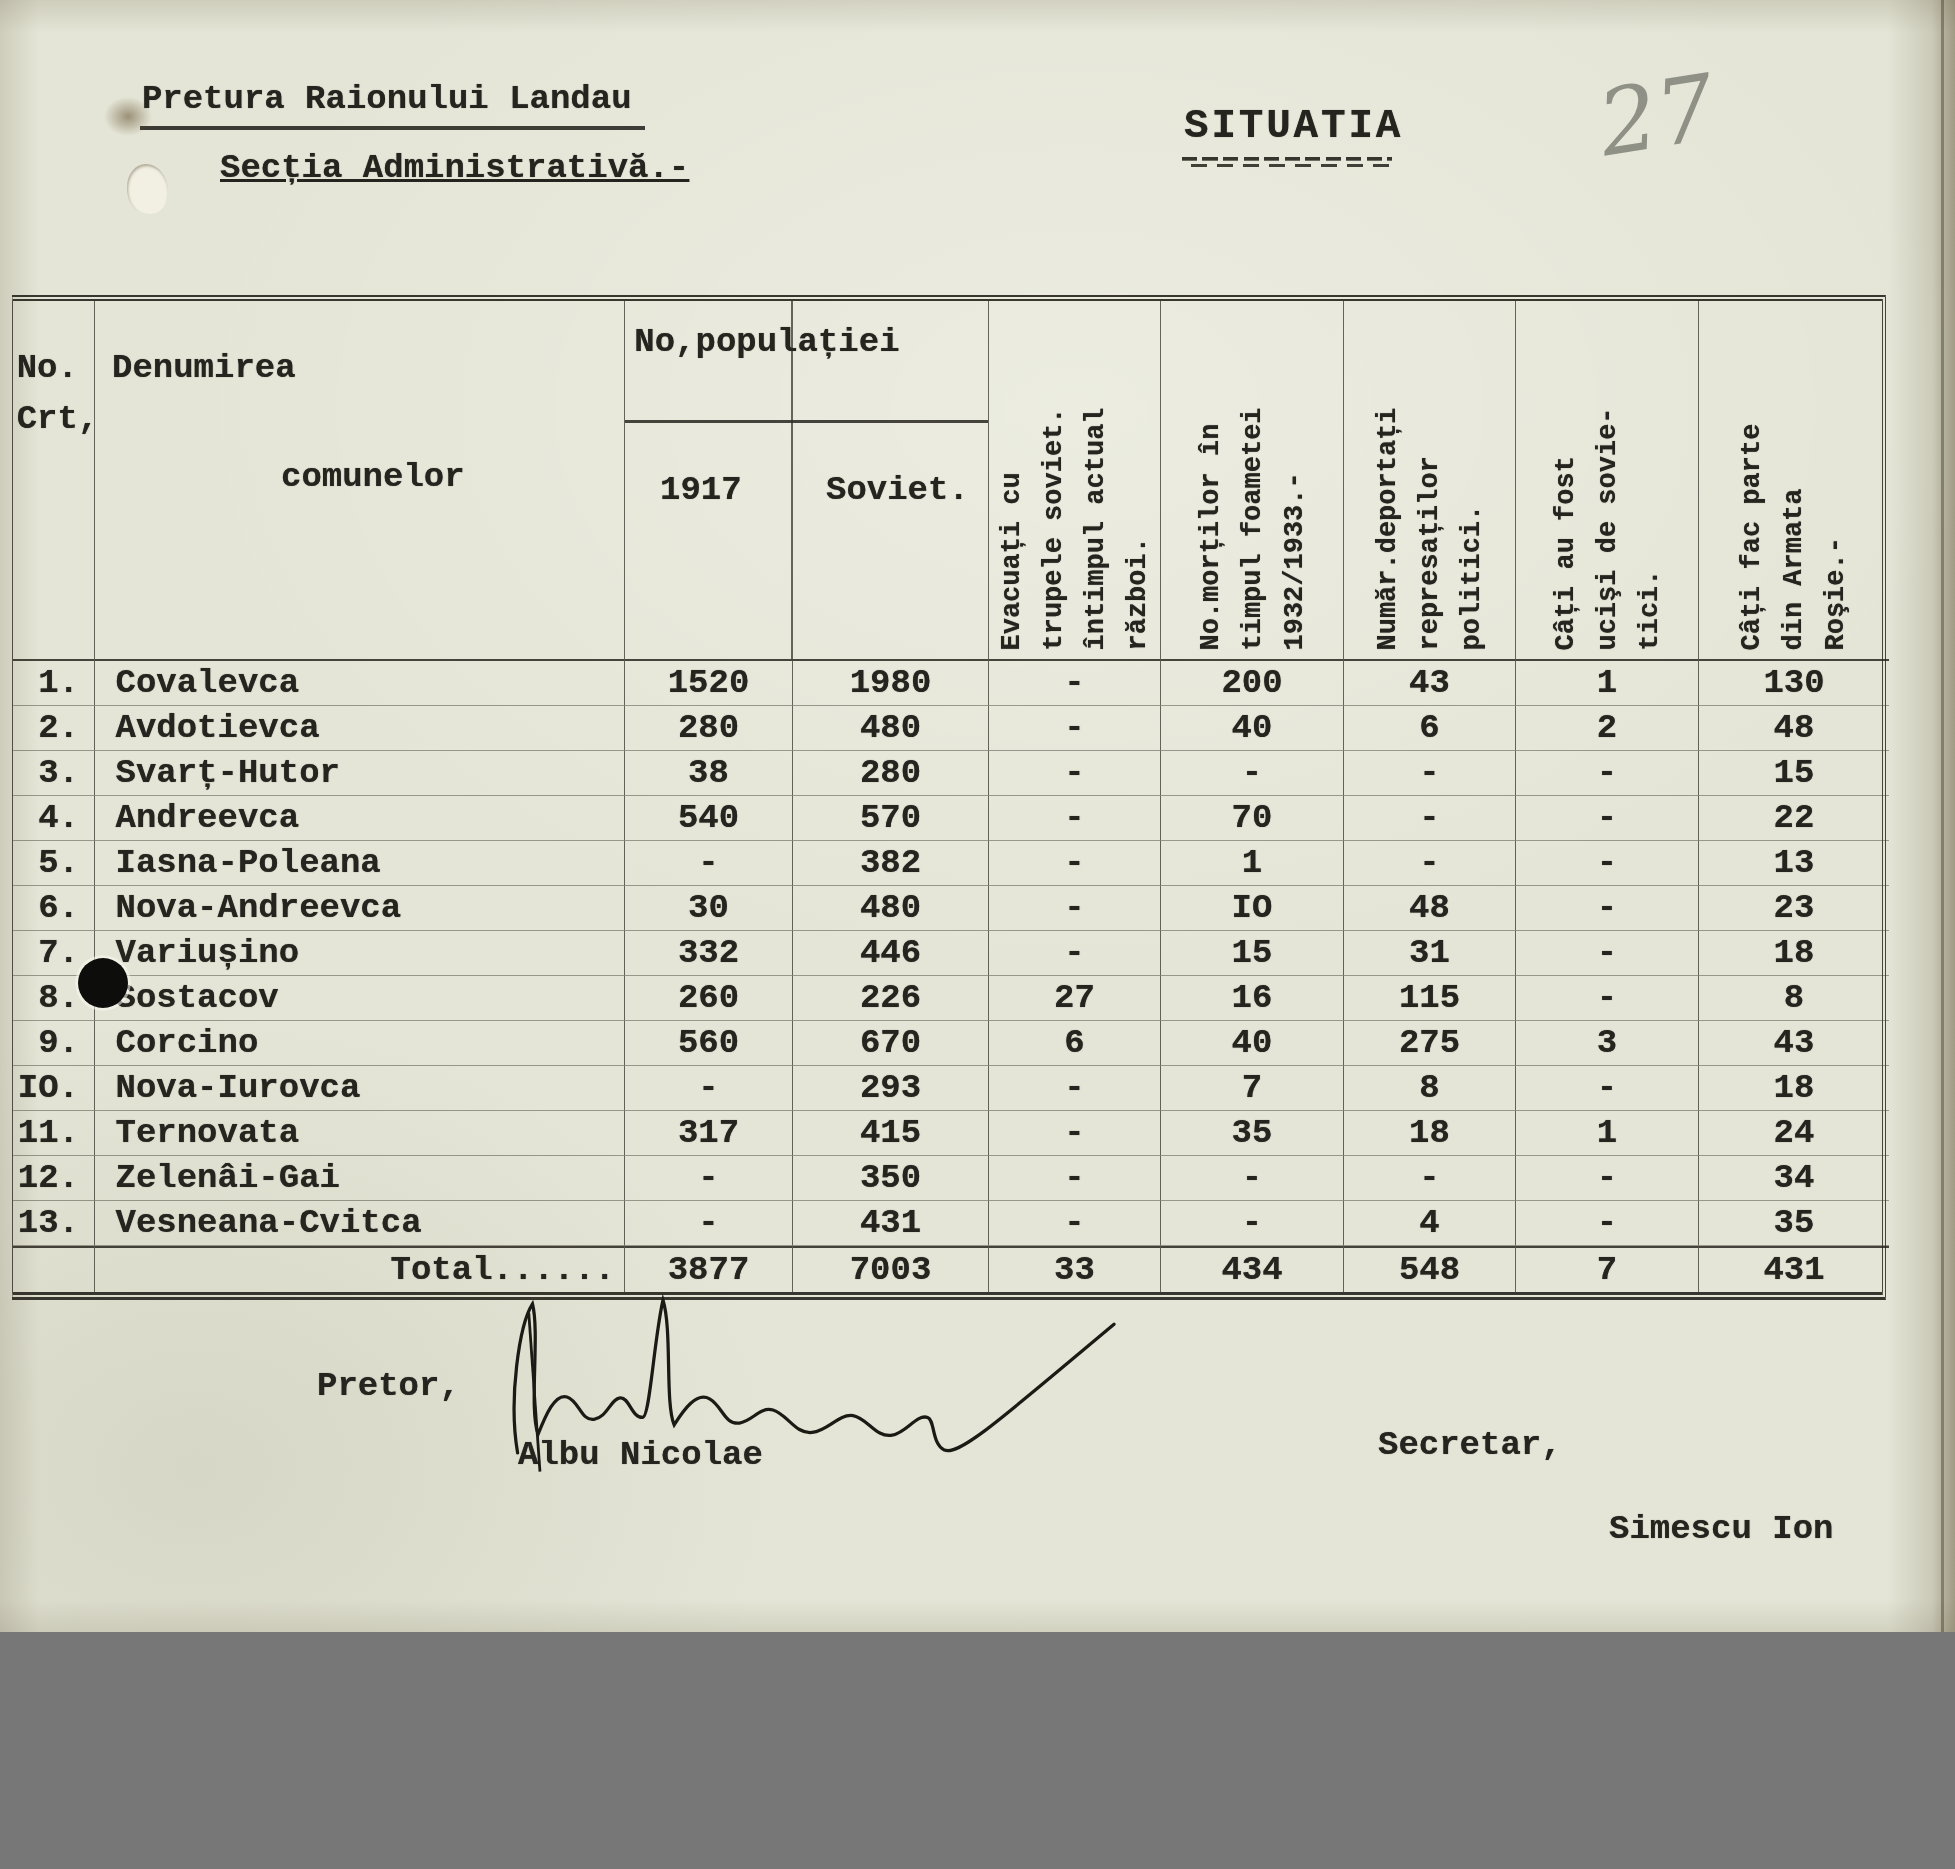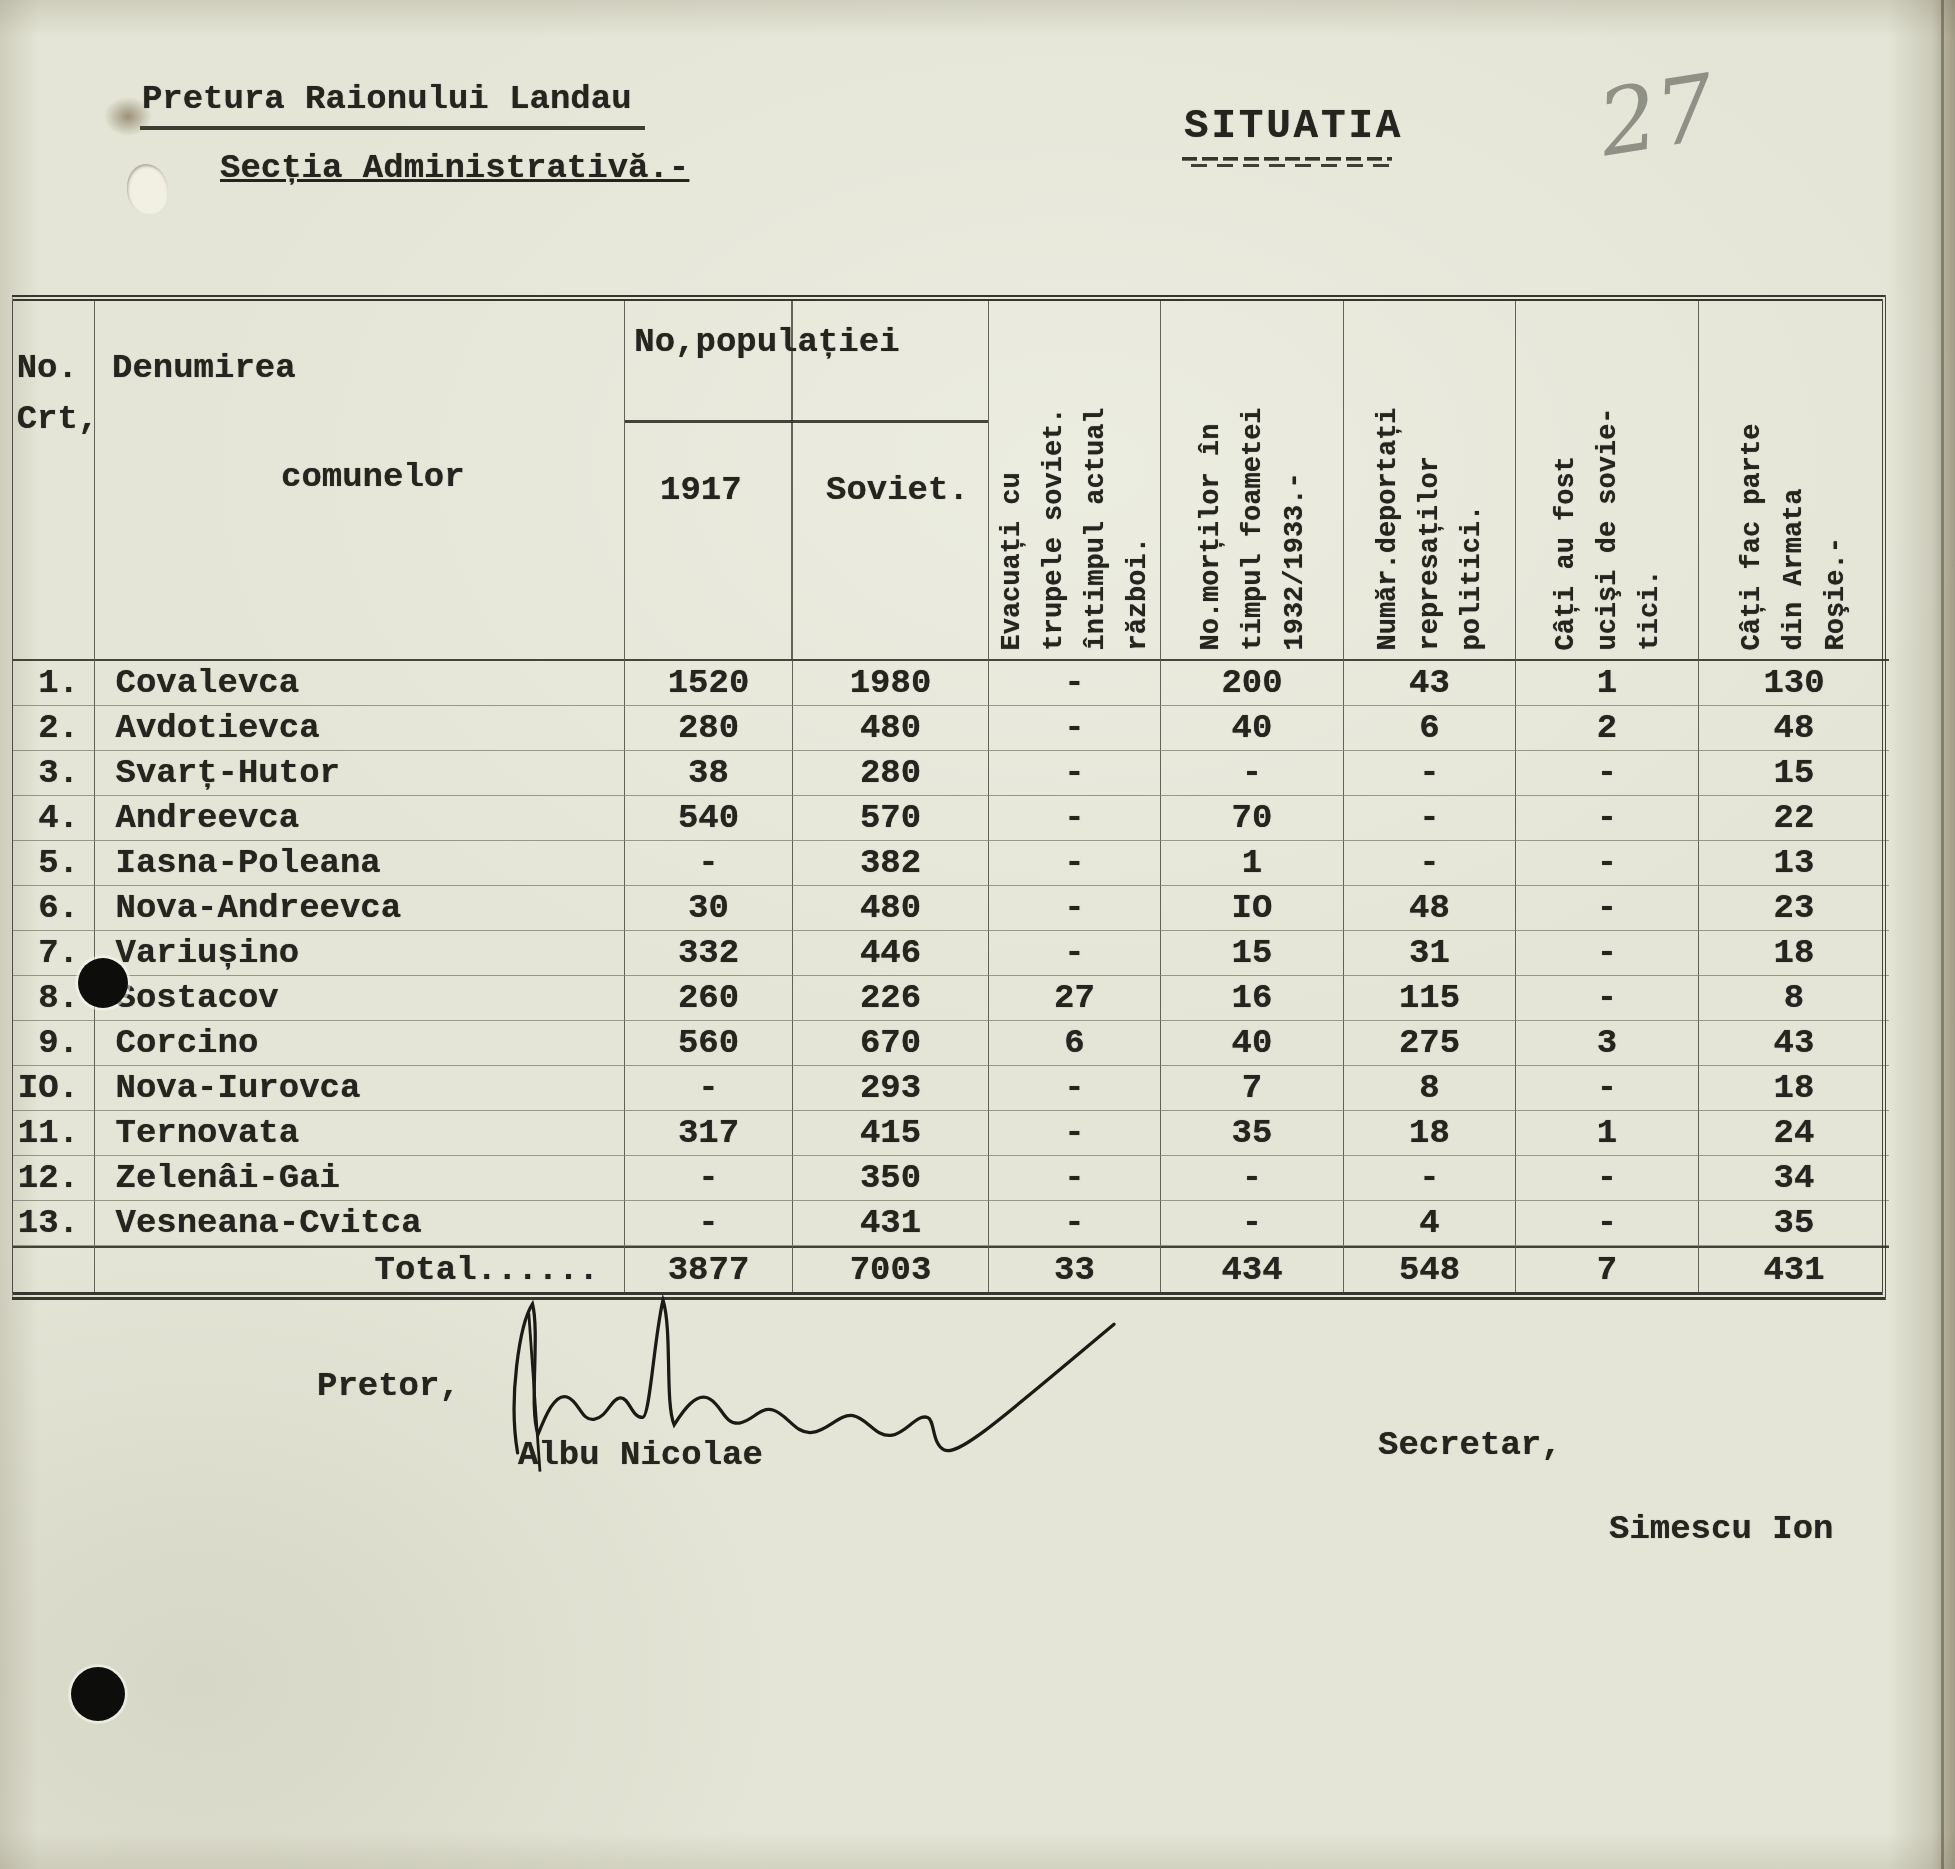--- a/index.html
+++ b/index.html
@@ -1,17 +1,17 @@
 <!DOCTYPE html>
 <html style="font-size:15px"><head>
 <meta charset="utf-8">
 <style>
   html,body{margin:0;padding:0;background:#777;}
   #paper{
-    position:relative;width:1956px;height:1869px;overflow:hidden;
+    position:relative;width:1956px;height:1632px;overflow:hidden;
     background:
       radial-gradient(1305px 839px at 55% 25%, rgba(255,255,250,.30), transparent 70%),
       radial-gradient(839px 653px at 10% 90%, rgba(120,112,88,.12), transparent 70%),
       linear-gradient(90deg, rgba(120,110,85,.20), transparent 2%, transparent 96.5%, rgba(110,100,75,.32)),
       linear-gradient(180deg, rgba(120,110,85,.20), transparent 2%, transparent 98%, rgba(120,110,85,.16)),
       #e4e5d6;
     font-family:"Liberation Mono","DejaVu Sans Mono",monospace;
     color:#26241f;
   }
   .tw{font-weight:bold;color:#26241f;text-shadow:0 0 0.9px rgba(38,36,31,.75);white-space:nowrap;}
@@ -61,21 +61,21 @@
   .pop-rule{position:absolute;left:0;top:119px;width:100%;border-top:3.7px solid rgba(40,38,30,.85);}
   .pop-div{position:absolute;left:166px;top:0;bottom:0;width:1.9px;background:rgba(45,42,34,.70);}
   .rot{
     position:absolute;left:0;top:0;width:357px;box-sizing:border-box;
     transform:rotate(-90deg) translateX(-357px);transform-origin:top left;
     display:flex;flex-direction:column;justify-content:center;
     padding-left:7.5px;font-size:27px;line-height:42px;font-weight:bold;
     text-shadow:0 0 0.9px rgba(38,36,31,.7);white-space:nowrap;
   }
   .total .c{border-top:2.8px solid rgba(40,38,30,.85);border-bottom:none;}
-  .total .c.nm{justify-content:flex-end;padding-right:25px;}
+  .total .c.nm{justify-content:flex-end;padding-right:9px;}
 
   
   .sig-pretor{left:317px;top:1367px;font-size:34px;}
   .sig-albu{left:518px;top:1436px;font-size:34px;}
   .sig-secretar{left:1378px;top:1426px;font-size:34px;}
   .sig-simescu{left:1577px;top:1510px;font-size:34px;margin-left:32px;}
   .sig-svg{left:471px;top:1285px;}
 
   
   .hole{position:absolute;border-radius:50%;background:#0d0d0b;box-shadow:0 0 0 2.8px rgba(250,250,242,.55);}

